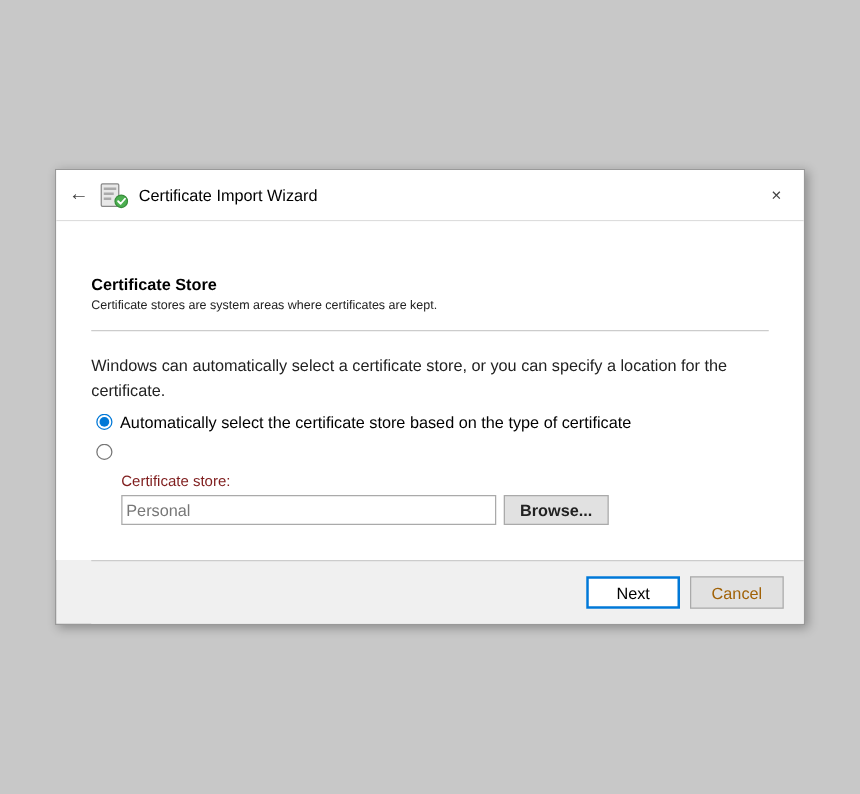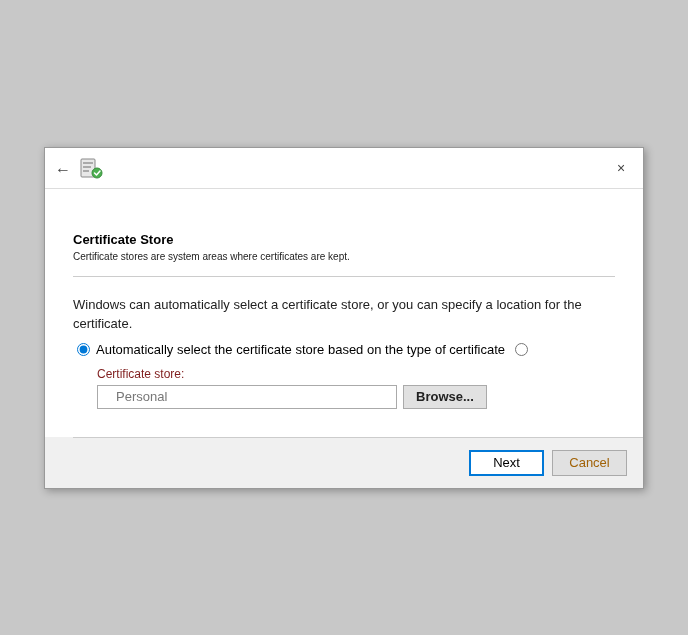--- a/index.html
+++ b/index.html
@@ -105,21 +105,21 @@
 
     .intro-text {
       font-size: 13px;
       color: #222;
       margin-bottom: 8px;
       line-height: 1.5;
     }
 
     .radio-group {
       display: flex;
-      flex-direction: row;
+      flex-direction: column;
       gap: 10px;
       margin-left: 4px;
     }
 
     .radio-option {
       display: flex;
       align-items: center;
       gap: 6px;
       font-size: 13px;
       cursor: pointer;
@@ -143,21 +143,21 @@
       align-items: center;
       gap: 6px;
       margin-top: 4px;
       margin-left: 24px;
     }
 
     .store-input {
       width: 300px;
       height: 24px;
       border: 1px solid #aaa;
-      padding: 2px 18px;
+      padding: 2px 3px;
       font-size: 13px;
       color: #777;
       background: #fff;
     }
 
     .browse-btn {
       height: 24px;
       padding: 0 12px;
       background: #e1e1e1;
       border: 1px solid #aaa;
@@ -207,20 +207,21 @@
     <div class="title-bar-left">
       <span class="back-arrow">←</span>
       <svg class="wizard-icon" viewBox="0 0 24 24" xmlns="http://www.w3.org/2000/svg">
         <rect x="2" y="3" width="14" height="18" rx="1" fill="#e8e8e8" stroke="#888" stroke-width="1"></rect>
         <rect x="4" y="6" width="10" height="2" fill="#aaa"></rect>
         <rect x="4" y="10" width="8" height="2" fill="#aaa"></rect>
         <rect x="4" y="14" width="6" height="2" fill="#aaa"></rect>
         <circle cx="18" cy="17" r="5" fill="#4caf50" stroke="#388e3c" stroke-width="1"></circle>
         <polyline points="15.5,17 17.5,19 21,15" fill="none" stroke="white" stroke-width="1.5" stroke-linecap="round" stroke-linejoin="round"></polyline>
       </svg>
+      <span class="title-bar-title">Certificate Import Wizard</span>
     </div>
     <button class="close-btn">×</button>
   </div>
 
   <div class="dialog-body">
 
     <div class="section-header">
       <div class="section-title">Certificate Store</div>
       <div class="section-desc">Certificate stores are system areas where certificates are kept.</div>
     </div>

